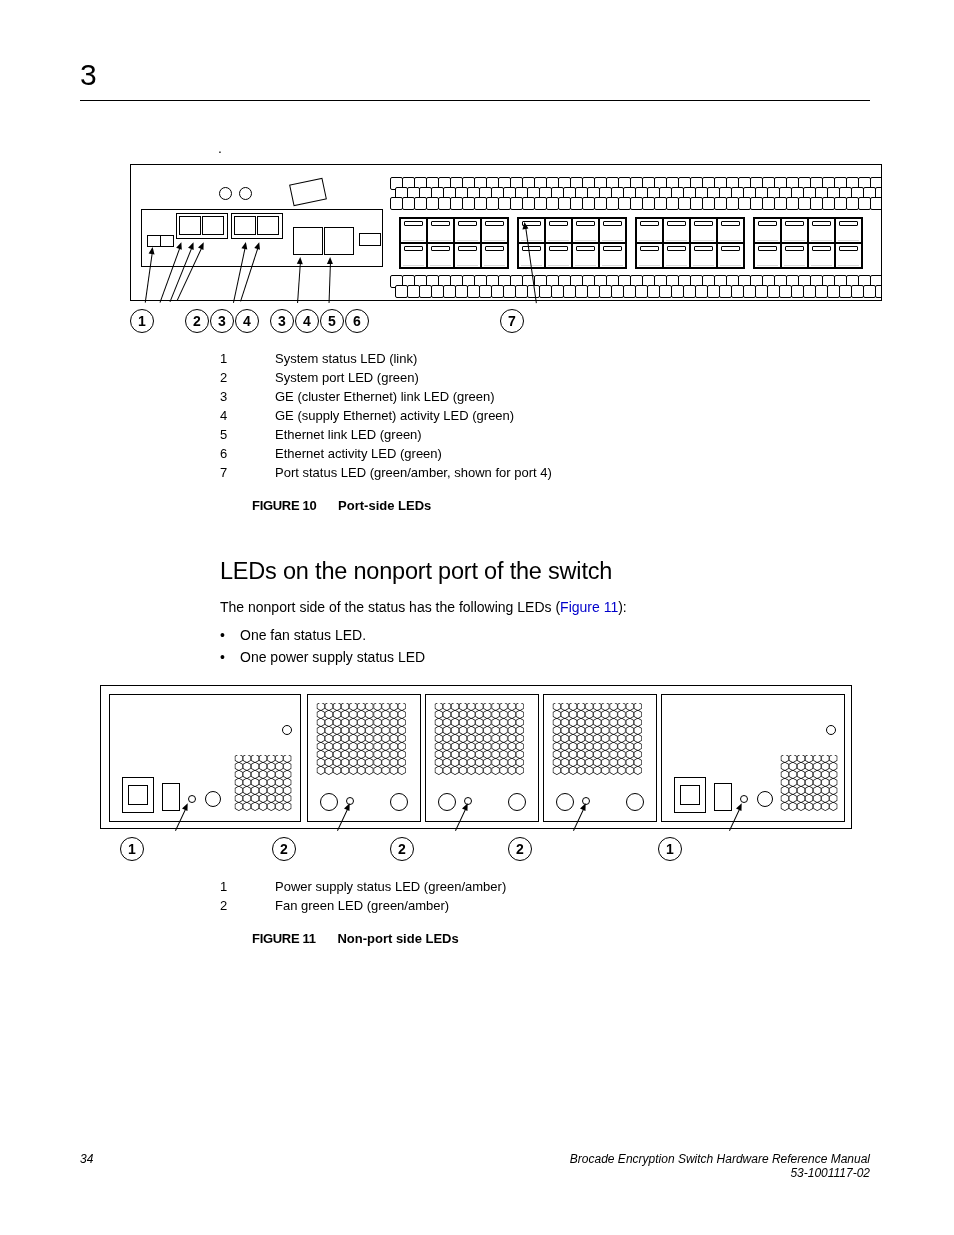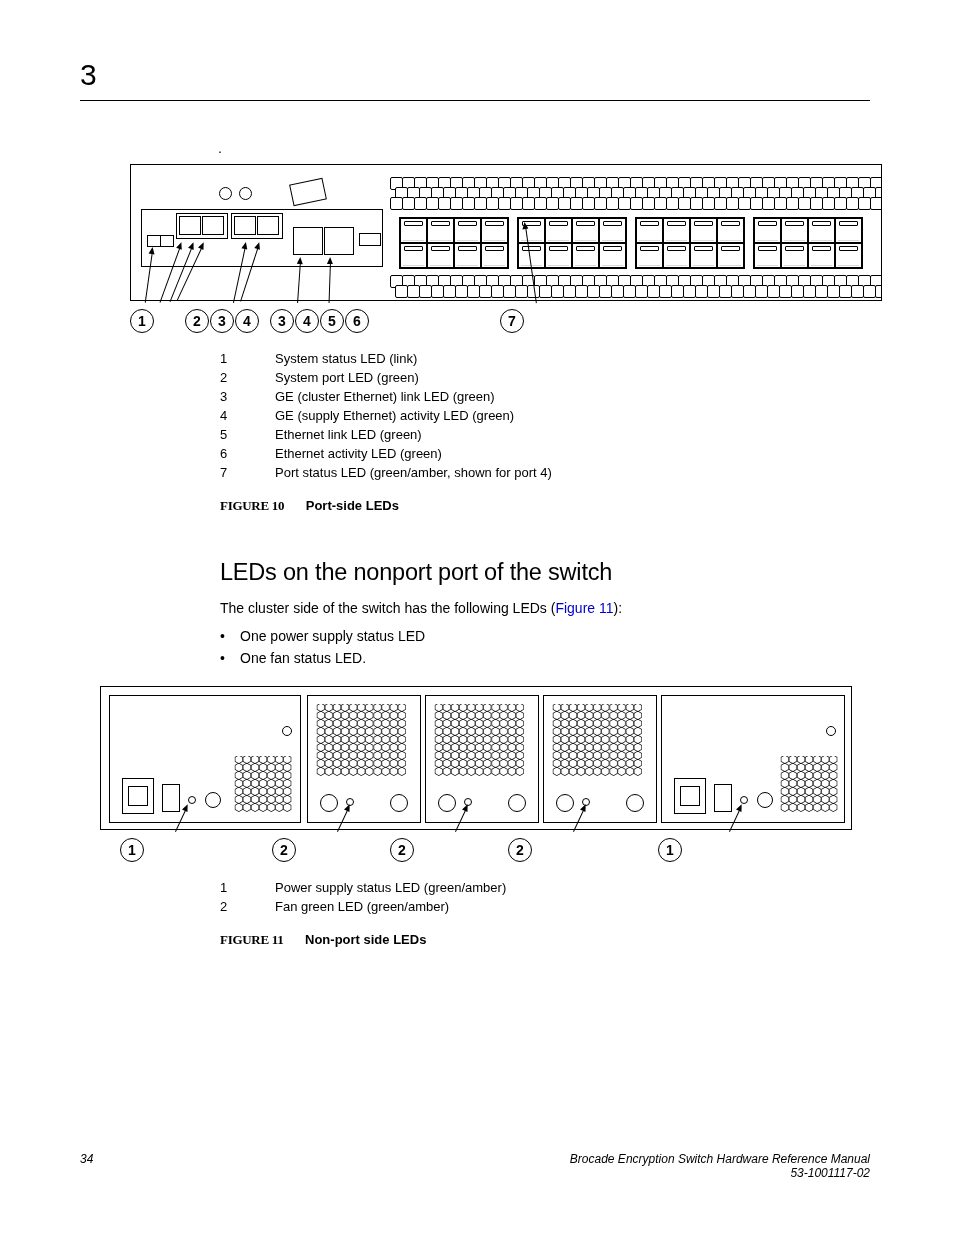--- a/index.html
+++ b/index.html
@@ -89,22 +89,23 @@
   .legend .num {
     width: 55px;
   }
   .figcap {
     margin-left: 120px;
     margin-top: 18px;
     font-size: 13px;
   }
   .figcap .lbl {
     font-weight: bold;
-    font-family: Liberation Serif, serif;
+    font-family: Liberation Sans, sans-serif;
     letter-spacing: -0.3px;
+    margin-left: 32px;
   }
   .figcap .ttl {
     font-weight: bold;
     margin-left: 18px;
   }
   h2.section {
     font-family: Arial, sans-serif;
     font-weight: normal;
     font-size: 23.5px;
     margin: 45px 0 12px 120px;
@@ -617,26 +618,26 @@
   </div>
 
   <div class="figcap">
     <span class="lbl">FIGURE 10</span>
     <span class="ttl">Port-side LEDs</span>
   </div>
 
   <h2 class="section">LEDs on the nonport port of the switch</h2>
 
   <div class="para">
-    <span>The cluster side of the switch has the following LEDs (</span><a href="#">Figure 11</a><span>):</span>
+    <span>The nonport side of the status has the following LEDs (</span><a href="#">Figure 11</a><span>):</span>
   </div>
 
   <ul class="bullets">
+    <li>One fan status LED.</li>
     <li>One power supply status LED</li>
-    <li>One fan status LED.</li>
   </ul>
 
   <div class="diagram fig11">
 
     <div class="psu" style="left:8px;top:8px;width:190px;height:126px;">
       <div class="screw" style="right:8px;top:30px;"></div>
       <div class="socket" style="left:12px;bottom:8px;"></div>
       <div class="switch" style="left:52px;bottom:10px;"></div>
       <div class="screw" style="left:78px;bottom:18px;width:6px;height:6px;"></div>
       <div class="smallcircle" style="left:95px;bottom:14px;width:14px;height:14px;"></div>

